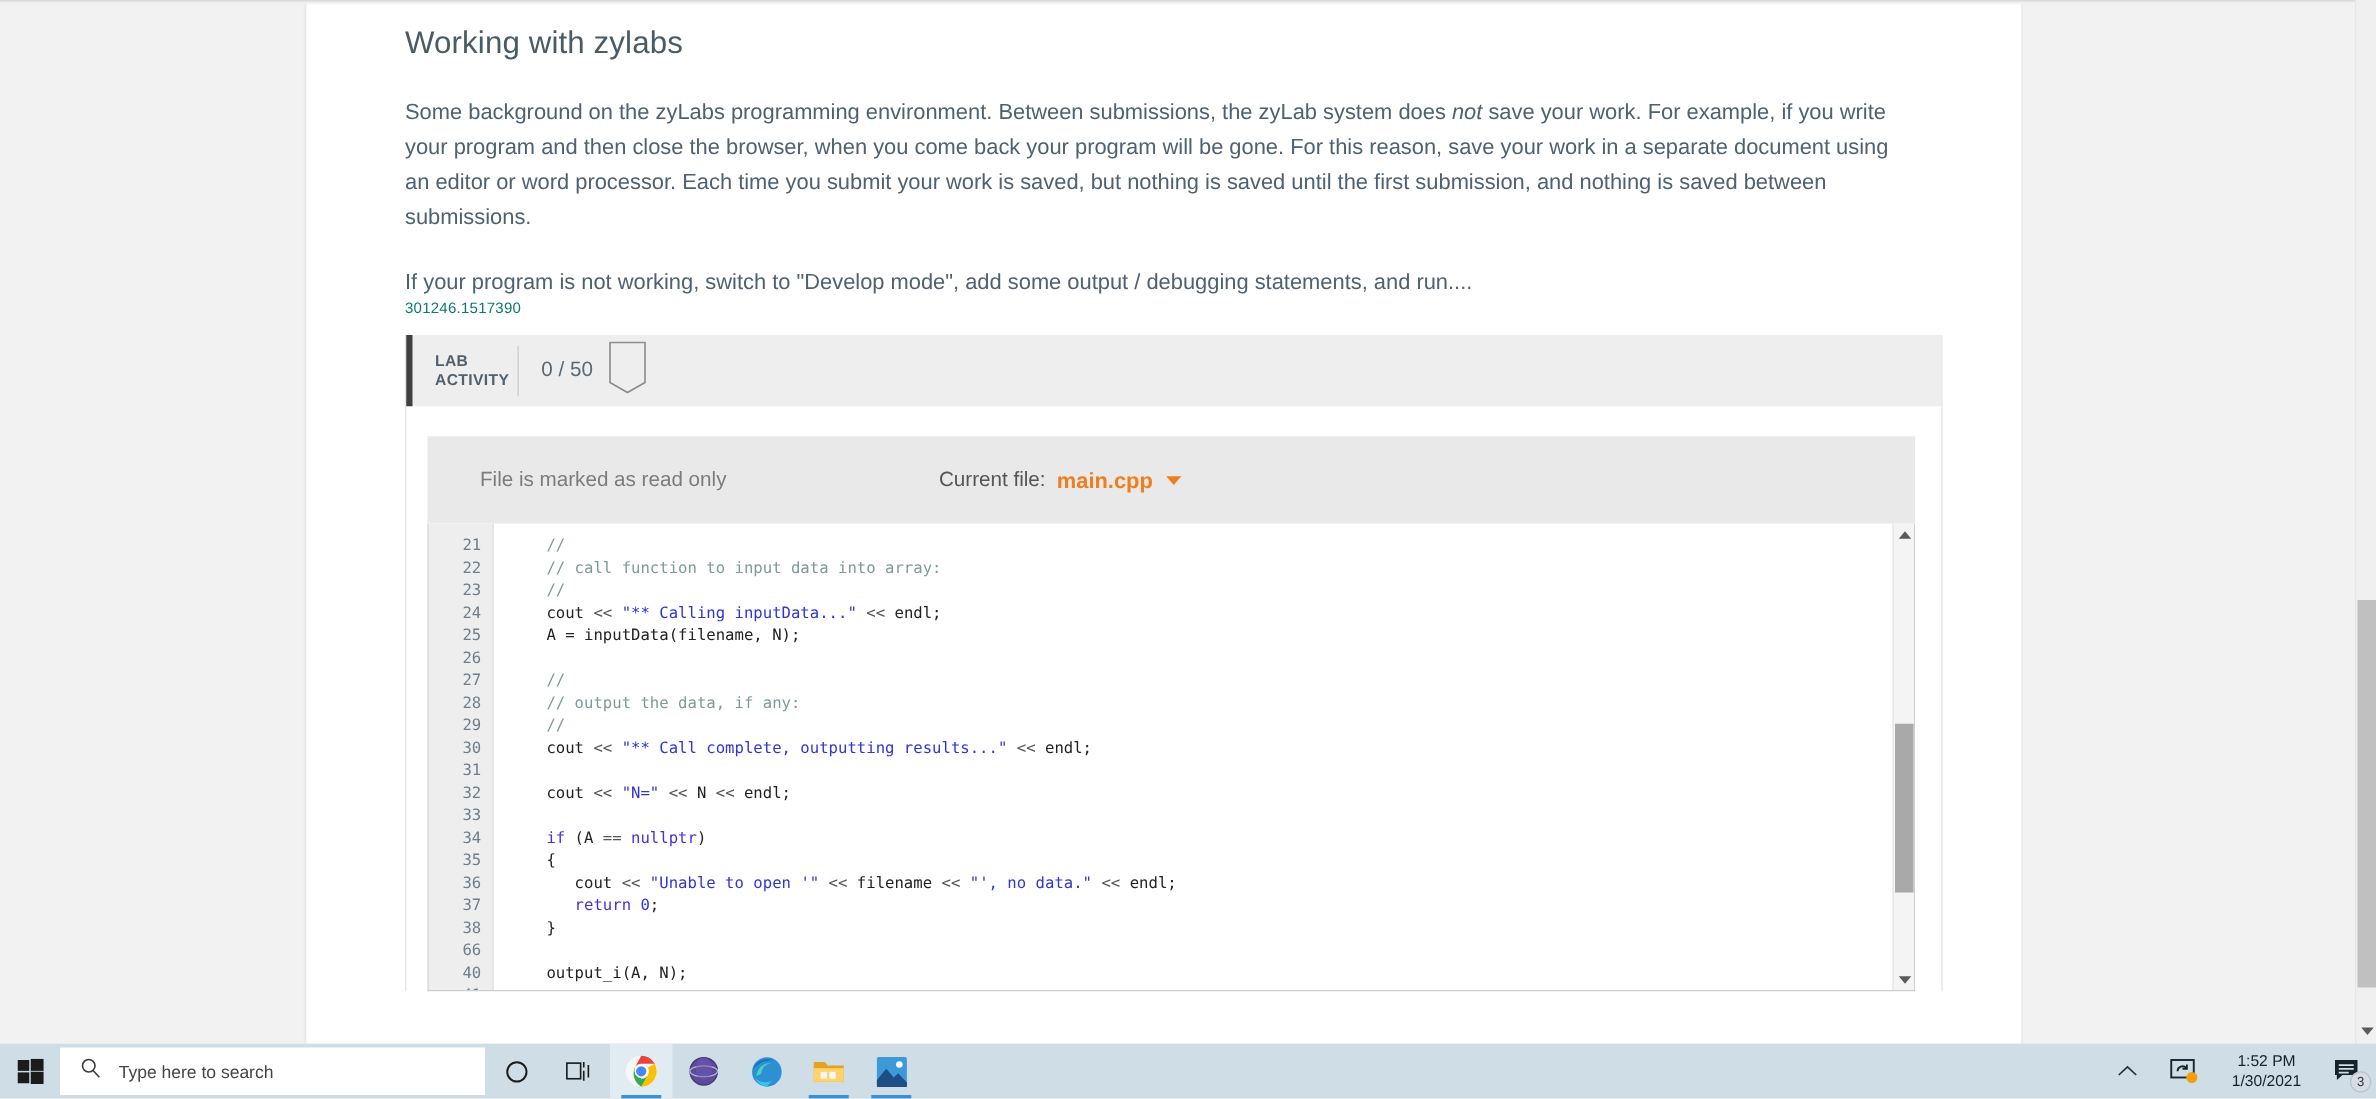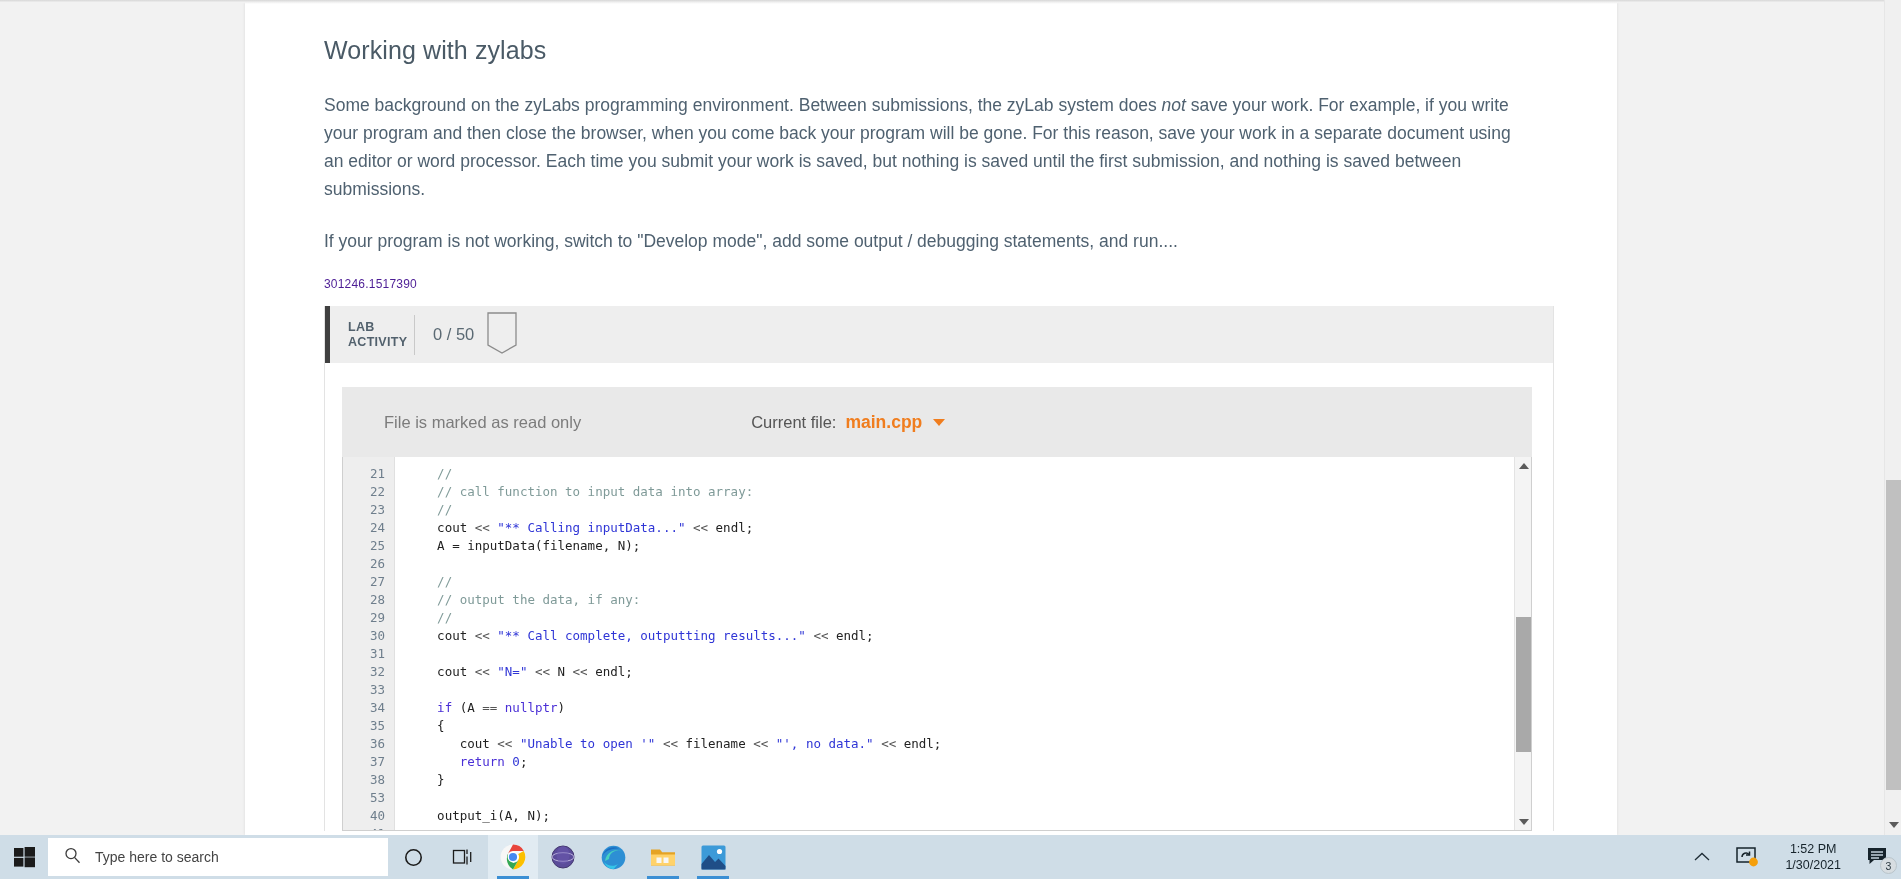--- a/index.html
+++ b/index.html
@@ -38,21 +38,21 @@
   
   #top-shade {
     position: absolute; left: 0; top: 0; width: 1901px; height: 4px;
     background: linear-gradient(to bottom, #d7d7d7, #f2f2f2 60%, rgba(242,242,242,0));
     pointer-events: none;
   }
 
   
   #content {
     position: absolute;
-    left: 324px; top: 16px;
+    left: 324px; top: 0;
     width: 1235px;
   }
 
   .zy-title {
     font-size: 25px;
     color: #4a5a66;
     font-weight: 400;
     letter-spacing: .1px;
     margin-top: 20px;
   }
@@ -62,22 +62,21 @@
     line-height: 28px;
     color: #4f6170;
     margin-top: 26px;
     max-width: 1205px;
   }
   .zy-para.second { margin-top: 24px; }
   .zy-para i { font-style: italic; }
 
   .zy-id {
     font-size: 12px;
-    color: #4c1d95;
-    margin-top: 22px;
+    color: #0f766e;
     letter-spacing: .2px;
   }
 
   
   #activity-card {
     margin-top: 15px;
     width: 1230px;
     background: #ffffff;
     border: 1px solid #e3e3e3;
     border-top: none;
@@ -372,21 +371,21 @@
               <div class="ln">29</div>
               <div class="ln">30</div>
               <div class="ln">31</div>
               <div class="ln">32</div>
               <div class="ln">33</div>
               <div class="ln">34</div>
               <div class="ln">35</div>
               <div class="ln">36</div>
               <div class="ln">37</div>
               <div class="ln">38</div>
-              <div class="ln">53</div>
+              <div class="ln">66</div>
               <div class="ln">40</div>
               <div class="ln">41</div>
             </div>
           <div id="code-lines"><div class="cl"><span class="tok-comment">    //</span></div><div class="cl"><span class="tok-comment">    // call function to input data into array:</span></div><div class="cl"><span class="tok-comment">    //</span></div><div class="cl"><span>    cout </span><span class="tok-op">&lt;&lt; </span><span class="tok-string">"** Calling inputData..."</span><span class="tok-op"> &lt;&lt; </span><span>endl;</span></div><div class="cl"><span>    A = inputData(filename, N);</span></div><div class="cl"><span></span></div><div class="cl"><span class="tok-comment">    //</span></div><div class="cl"><span class="tok-comment">    // output the data, if any:</span></div><div class="cl"><span class="tok-comment">    //</span></div><div class="cl"><span>    cout </span><span class="tok-op">&lt;&lt; </span><span class="tok-string">"** Call complete, outputting results..."</span><span class="tok-op"> &lt;&lt; </span><span>endl;</span></div><div class="cl"><span></span></div><div class="cl"><span>    cout </span><span class="tok-op">&lt;&lt; </span><span class="tok-string">"N="</span><span class="tok-op"> &lt;&lt; </span><span>N </span><span class="tok-op">&lt;&lt; </span><span>endl;</span></div><div class="cl"><span></span></div><div class="cl"><span class="tok-kw">    if </span><span>(A </span><span class="tok-op">== </span><span class="tok-kw">nullptr</span><span>)</span></div><div class="cl"><span>    {</span></div><div class="cl"><span>       cout </span><span class="tok-op">&lt;&lt; </span><span class="tok-string">"Unable to open '"</span><span class="tok-op"> &lt;&lt; </span><span>filename </span><span class="tok-op">&lt;&lt; </span><span class="tok-string">"', no data."</span><span class="tok-op"> &lt;&lt; </span><span>endl;</span></div><div class="cl"><span class="tok-kw">       return </span><span class="tok-num">0</span><span>;</span></div><div class="cl"><span>    }</span></div><div class="cl"><span></span></div><div class="cl"><span>    output_i(A, N);</span></div><div class="cl"><span></span></div></div>
 
           <div id="code-scroll">
             <div class="sb-arrow up">
                 <span class="tri-up"></span>
               </div>
             <div id="code-thumb"></div>

